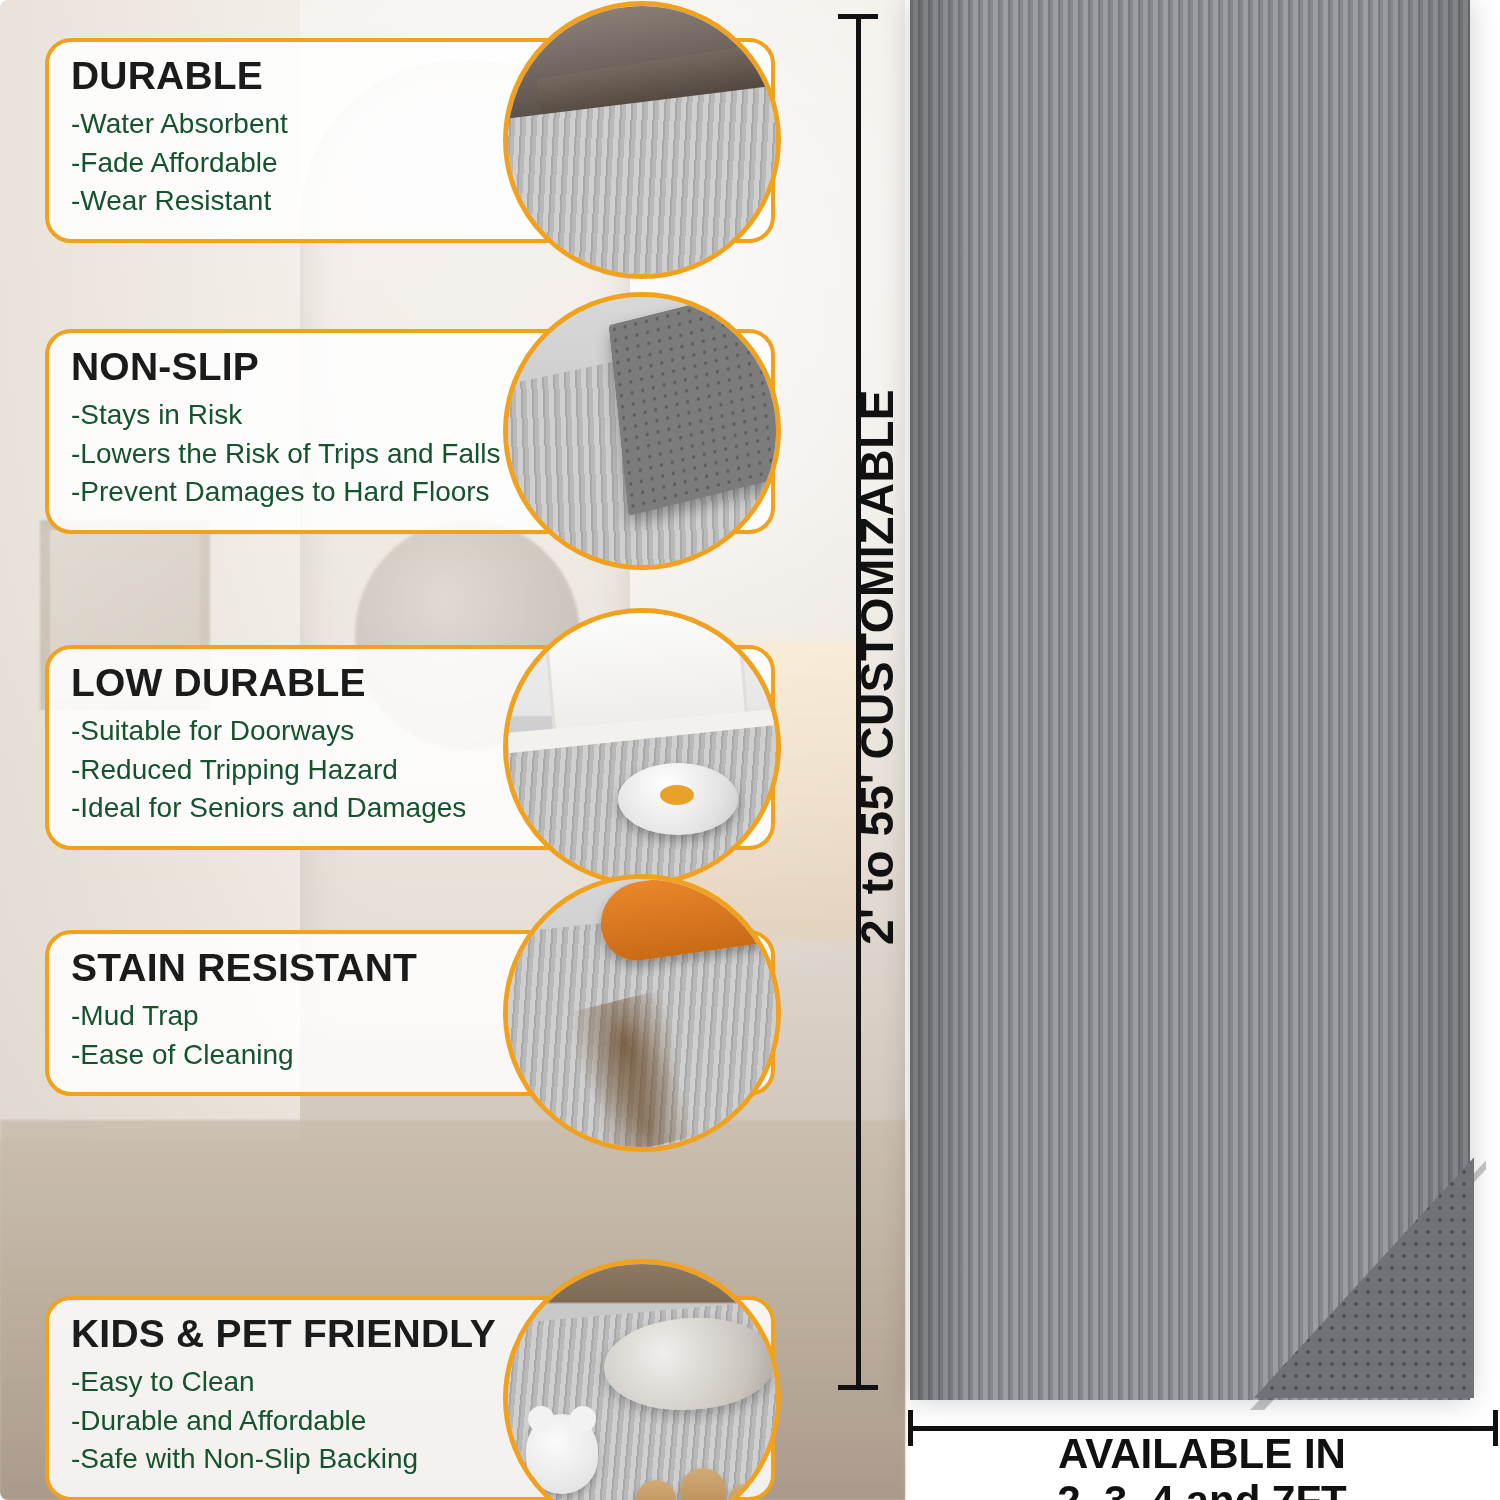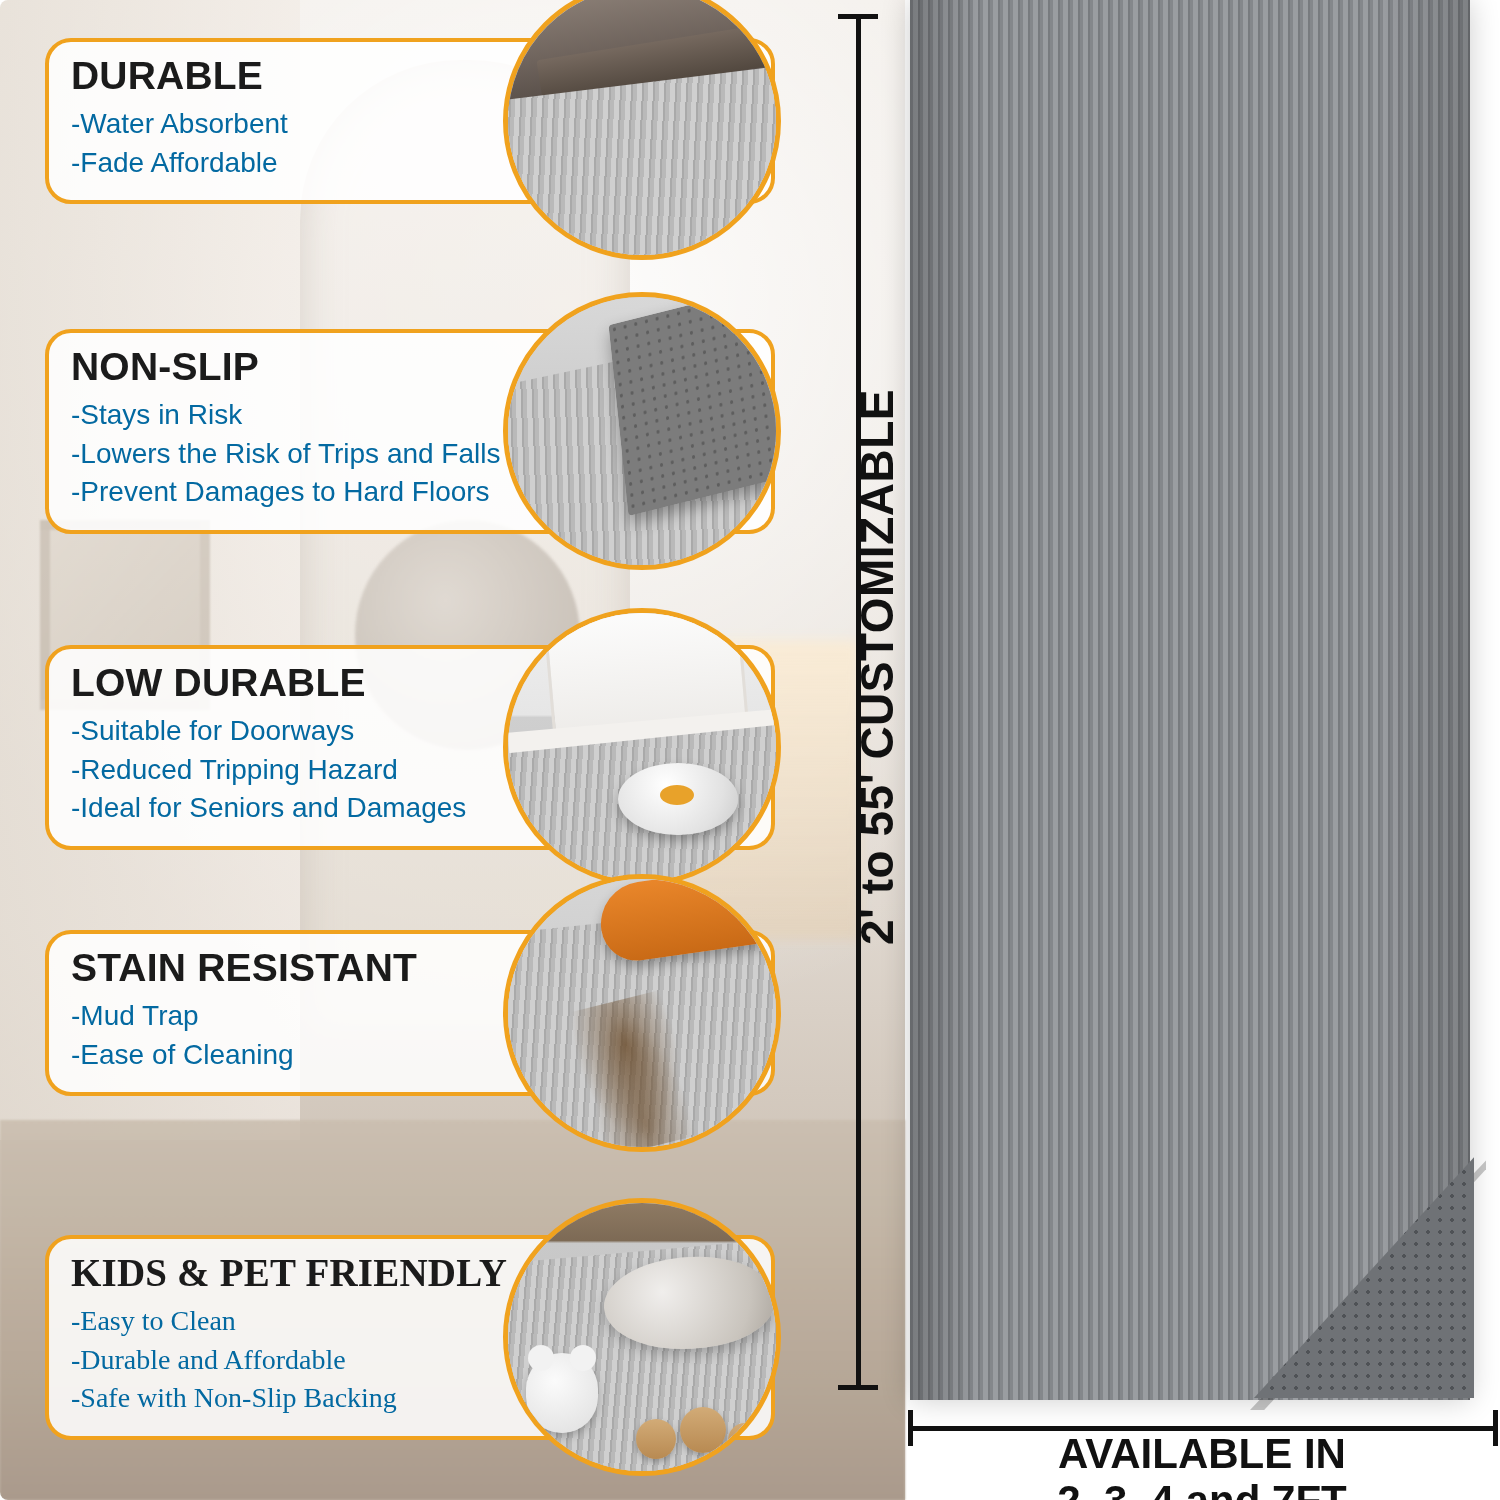--- a/index.html
+++ b/index.html
@@ -103,21 +103,21 @@
     font-size: 39px;
     font-weight: bold;
     color: #1b1b1b;
     letter-spacing: 0.2px;
     line-height: 1.05;
     margin-bottom: 8px;
     white-space: nowrap;
   }
   .callout .bullet {
     font-size: 28px;
-    color: #0369a1;
+    color: #14532d;
     line-height: 1.38;
     white-space: nowrap;
   }
   .photo-circle {
     position: absolute;
     right: -10px;
     top: 50%;
     transform: translateY(-50%);
     width: 268px;
     height: 268px;
@@ -412,20 +412,21 @@
     <div class="bg-frame"></div>
     <div class="bg-fire"></div>
     <div class="bg-floor"></div>
   </div>
 
   <div class="feature" style="top:38px;">
     <div class="callout">
       <div class="title">DURABLE</div>
       <div class="bullet">-Water Absorbent</div>
       <div class="bullet">-Fade Affordable</div>
+      <div class="bullet">-Wear Resistant</div>
       <div class="photo-circle">
         <div class="photo-inner c1-bg">
           <div class="c1-sofa"></div>
           <div class="c1-sofa2"></div>
           <div class="c1-rug rib"></div>
         </div>
       </div>
     </div>
   </div>
 
@@ -469,21 +470,21 @@
       <div class="photo-circle">
         <div class="photo-inner c4-bg">
           <div class="c4-rug rib"></div>
           <div class="c4-print"></div>
           <div class="c4-shoe"></div>
         </div>
       </div>
     </div>
   </div>
 
-  <div class="feature" style="top:1235px;font-family:Liberation Serif, serif;">
+  <div class="feature" style="top:1296px;">
     <div class="callout">
       <div class="title">KIDS &amp; PET FRIENDLY</div>
       <div class="bullet">-Easy to Clean</div>
       <div class="bullet">-Durable and Affordable</div>
       <div class="bullet">-Safe with Non-Slip Backing</div>
       <div class="photo-circle">
         <div class="photo-inner c5-bg">
           <div class="c5-rug rib"></div>
           <div class="c5-cat"></div>
           <div class="c5-bear"></div>

